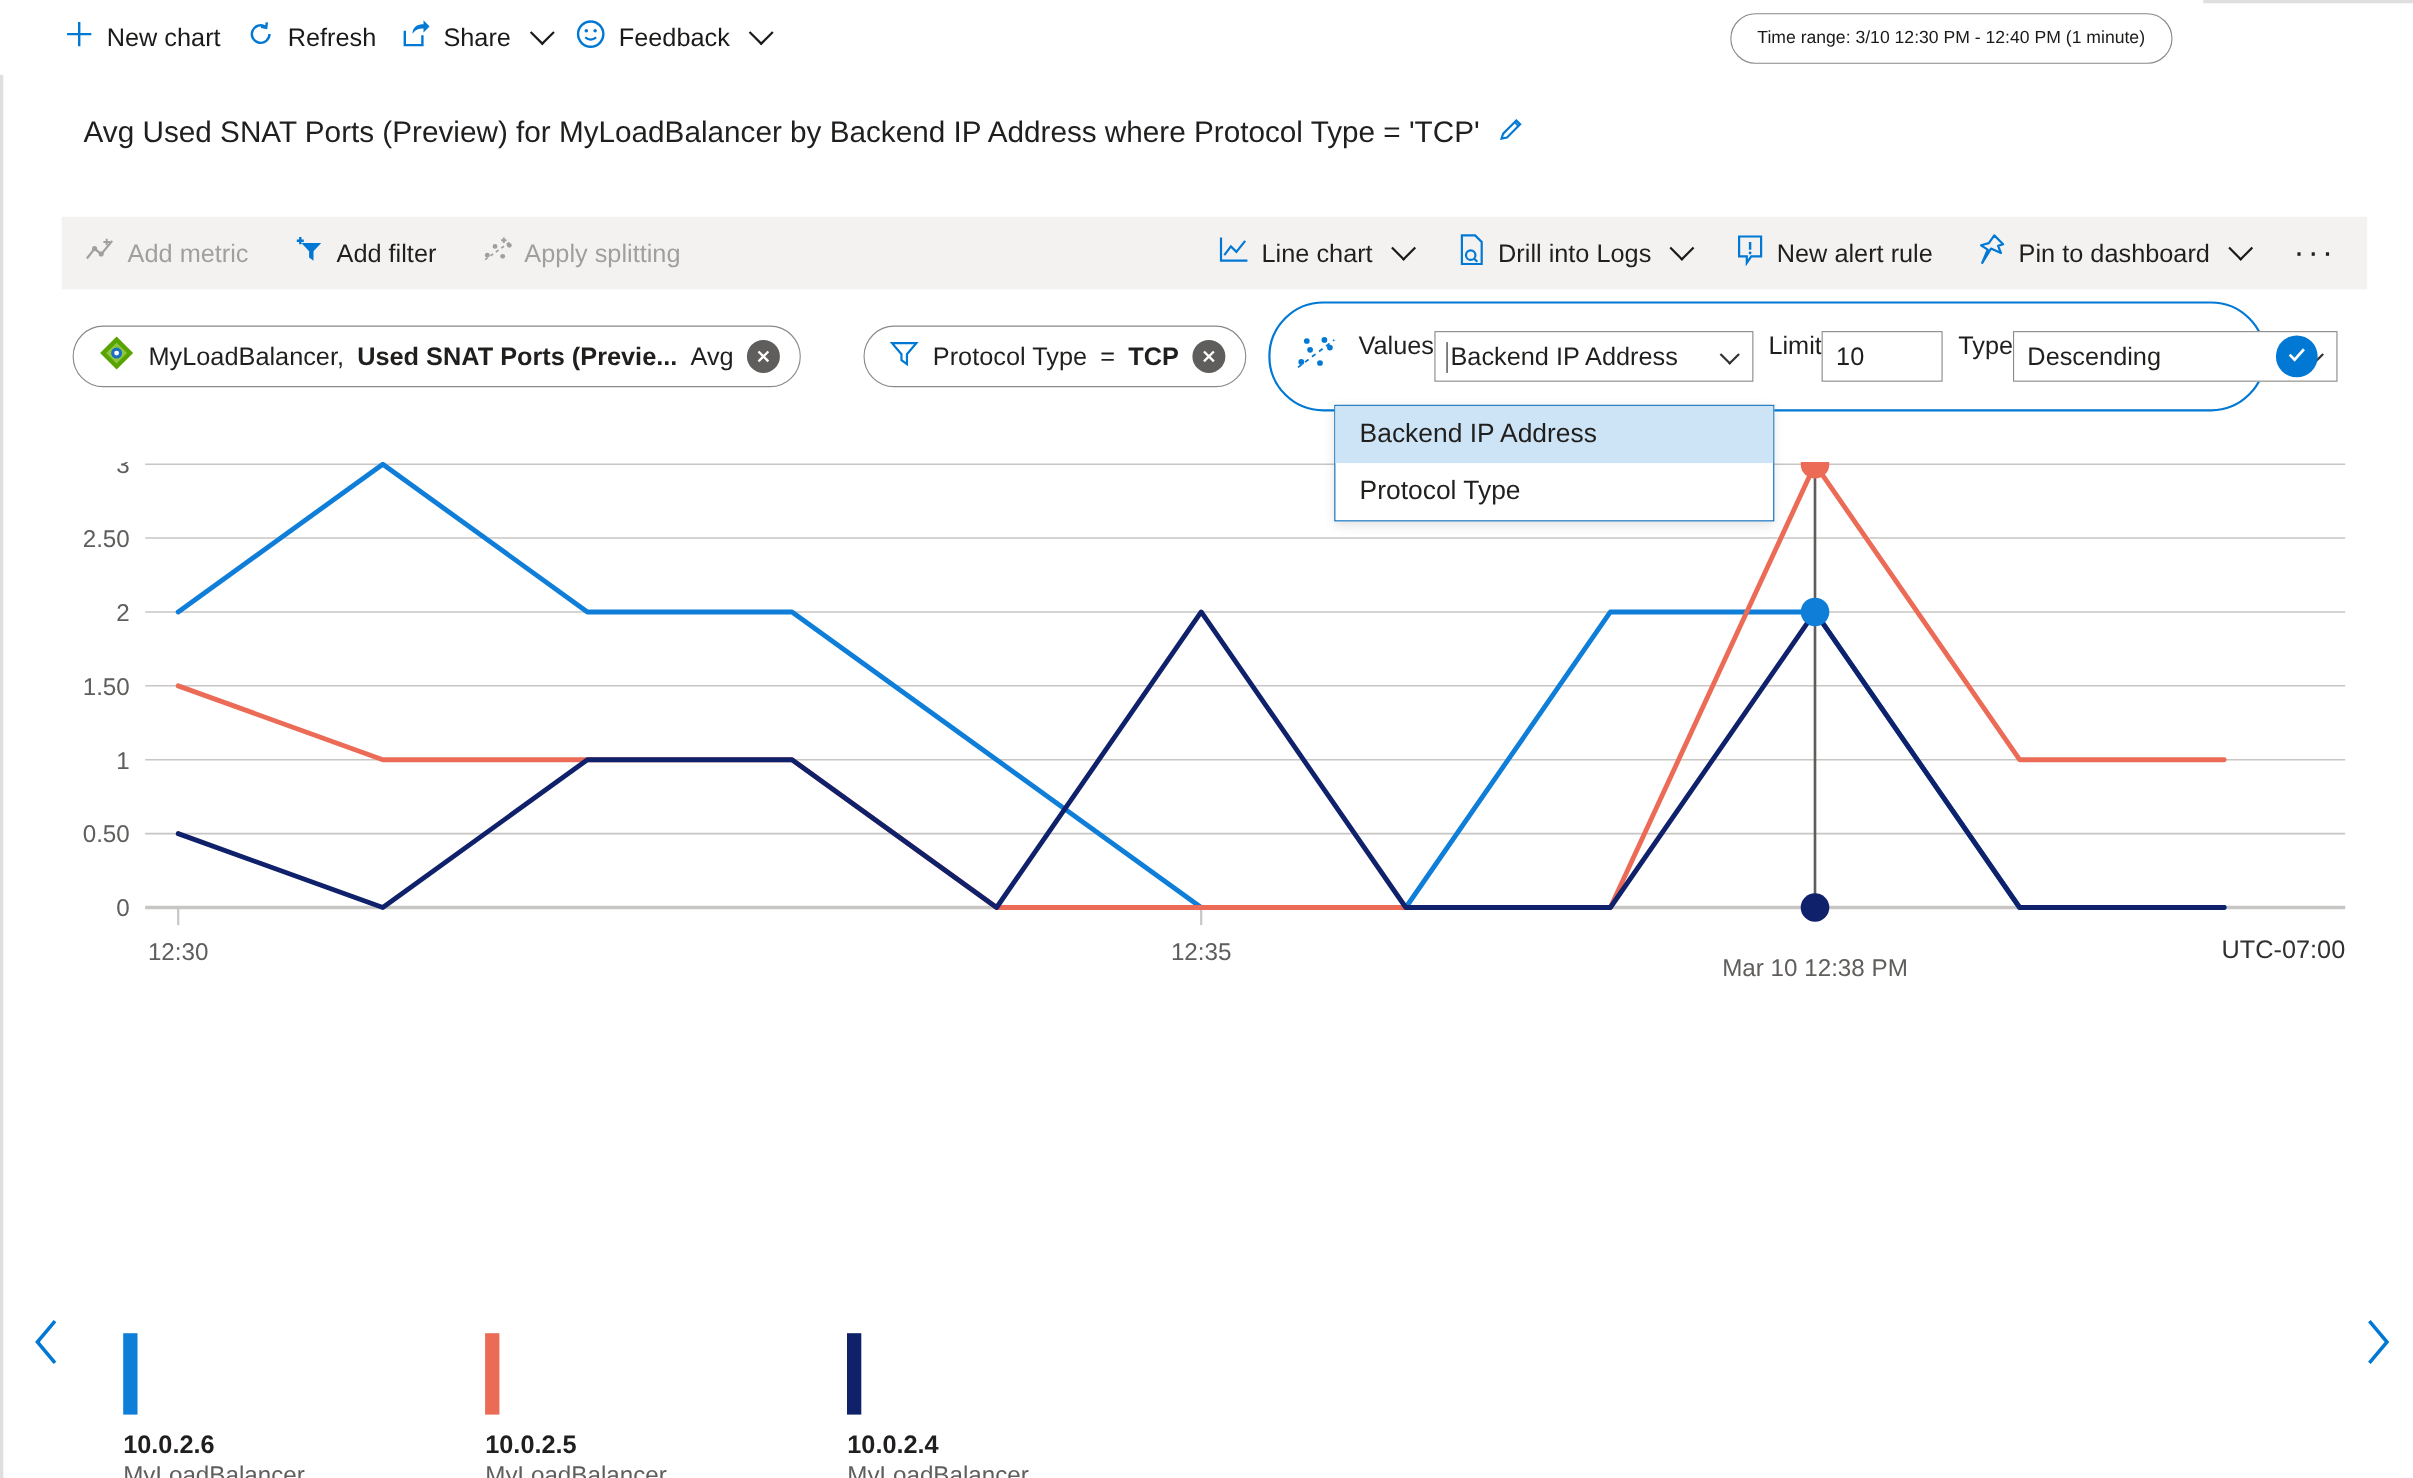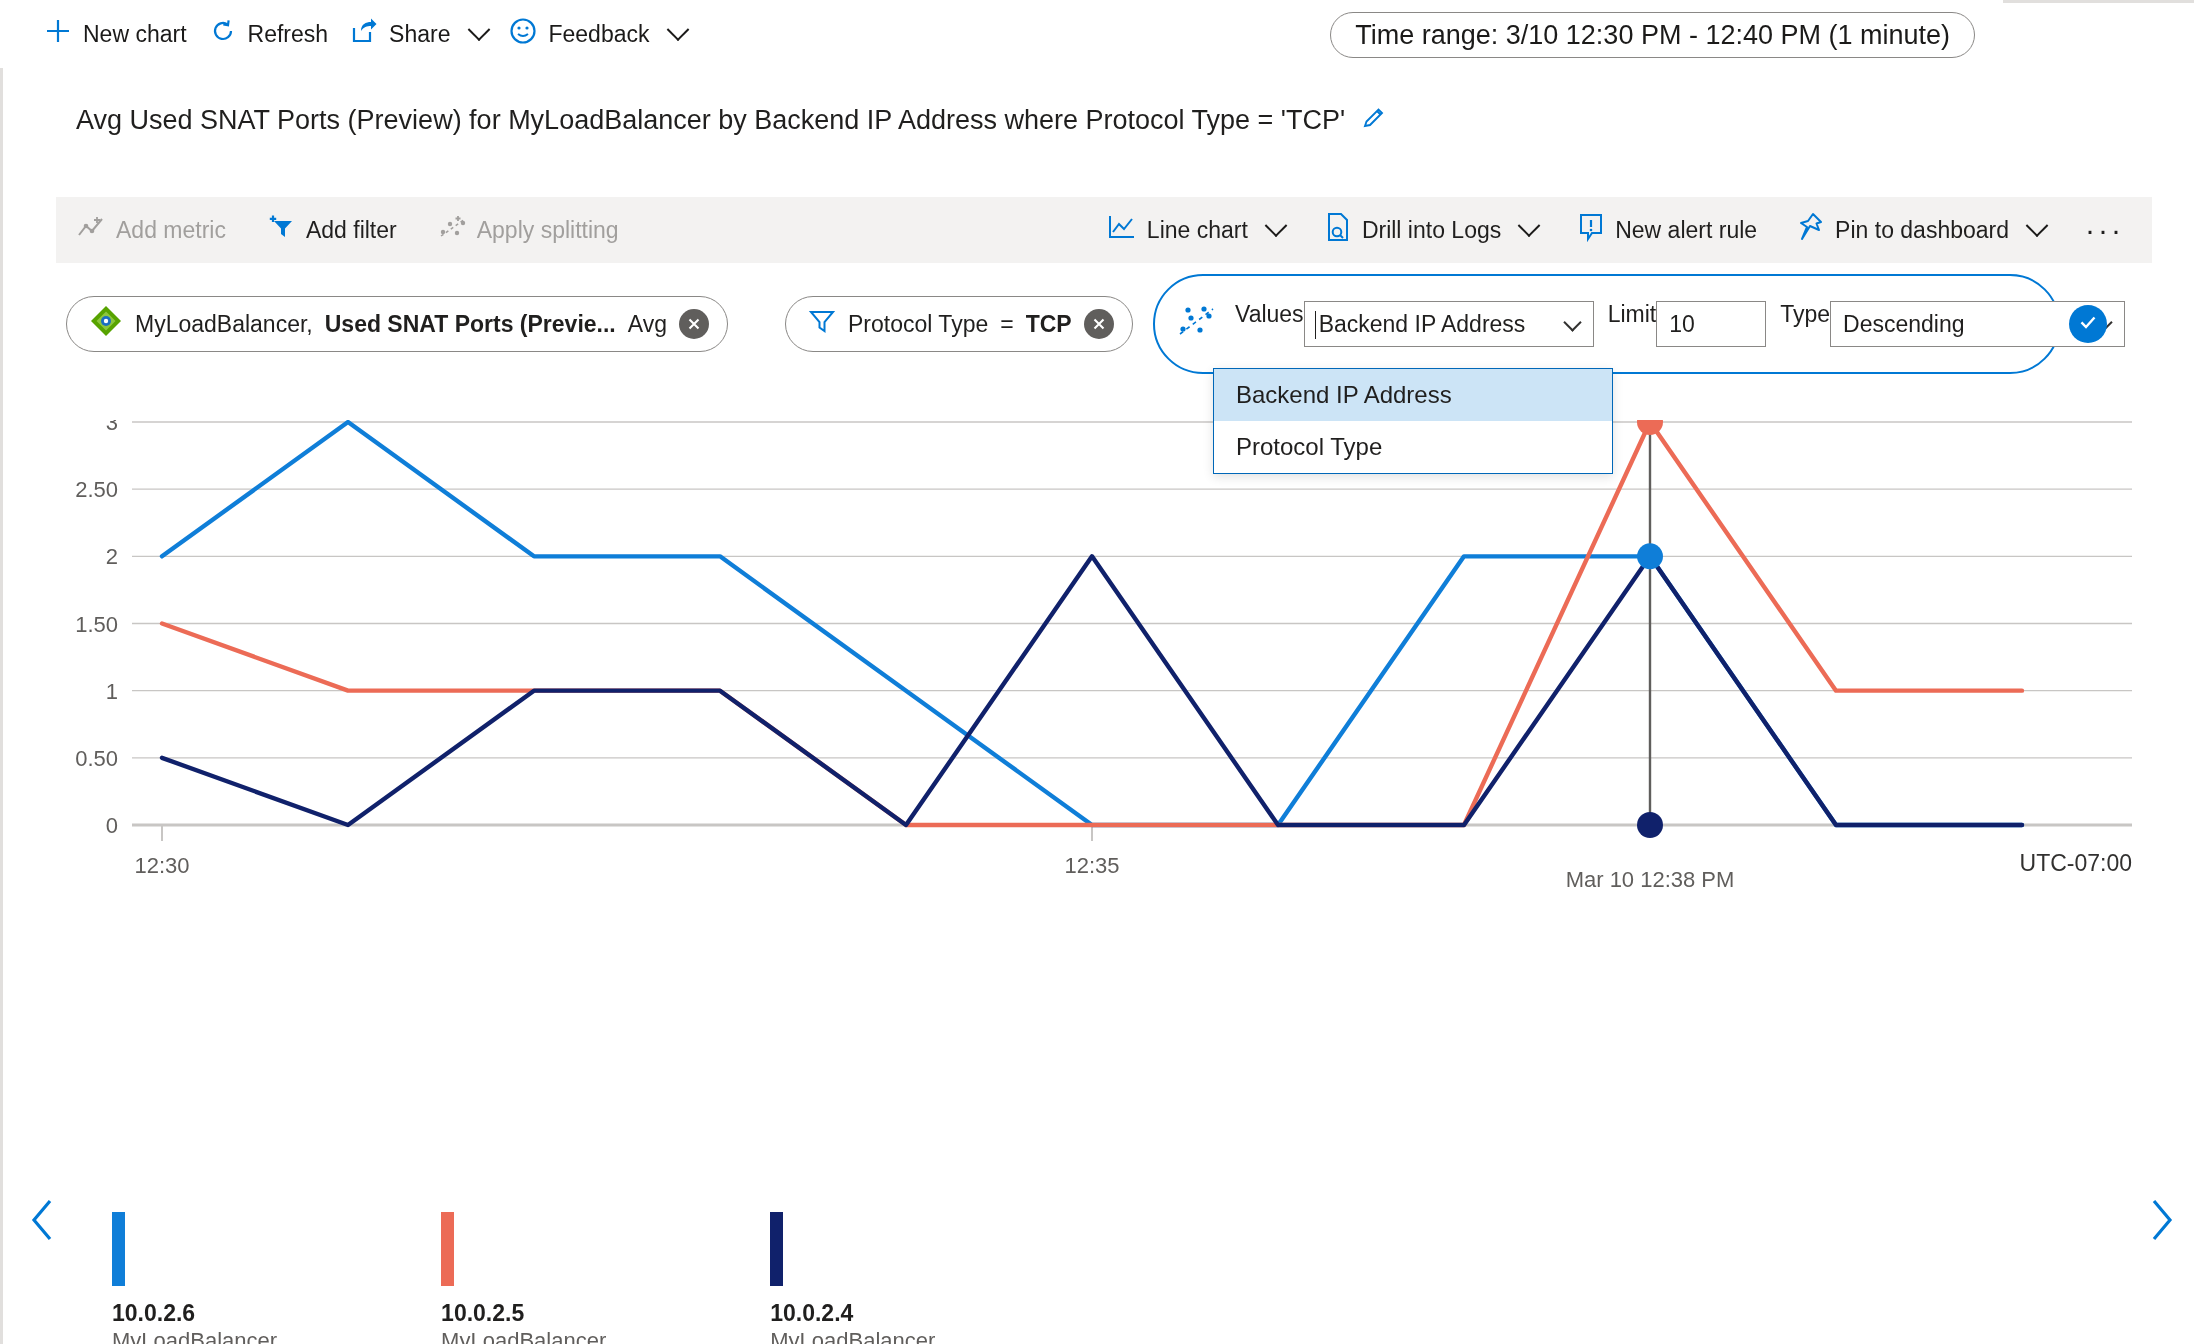--- a/index.html
+++ b/index.html
@@ -7,39 +7,39 @@
     width: 2194px; height: 1344px;
     font-family: "Liberation Sans", sans-serif;
     background: #ffffff;
     overflow: hidden;
   }
   .app { position: relative; width: 2194px; height: 1344px; background:#fff; }
 
   
   .commandbar {
     position: absolute; left: 0; top: 0; width: 2003px; height: 68px;
-    display: flex; align-items: center; padding-left: 38px;
+    display: flex; align-items: center; padding-left: 52px;
     background: #fff;
   }
   .cmd {
     display: flex; align-items: center; gap: 11px;
     height: 48px; padding: 0 16px 0 6px; cursor: pointer;
     font-size: 23px; color: #1b1a19; white-space: nowrap;
   }
   .cmd .lbl { font-size: 23px; }
   .chev-sm {
     display:inline-block; width: 16px; height: 16px; margin-left: 10px;
     border-right: 2.6px solid #1b1a19; border-bottom: 2.6px solid #1b1a19;
     transform: rotate(45deg) translate(-3px,-3px);
   }
   .timerange {
     position: absolute; right: 28px; top: 12px;
     height: 46px; padding: 0 24px;
     border: 1.5px solid #8a8886; border-radius: 23px;
-    display: flex; align-items: center; font-size: 27px; color: #1b1a19;
+    display: flex; align-items: center; font-size: 16px; color: #1b1a19;
     cursor: pointer; background: #fff; white-space: nowrap;
   }
 
   
   .titlerow {
     position: absolute; left: 0; top: 105px; width: 2194px; height: 48px;
     display: flex; align-items: flex-start; padding-left: 76px; gap: 16px;
   }
   .titlerow .t { font-size: 27px; color: #201f1e; white-space: nowrap; }
 

